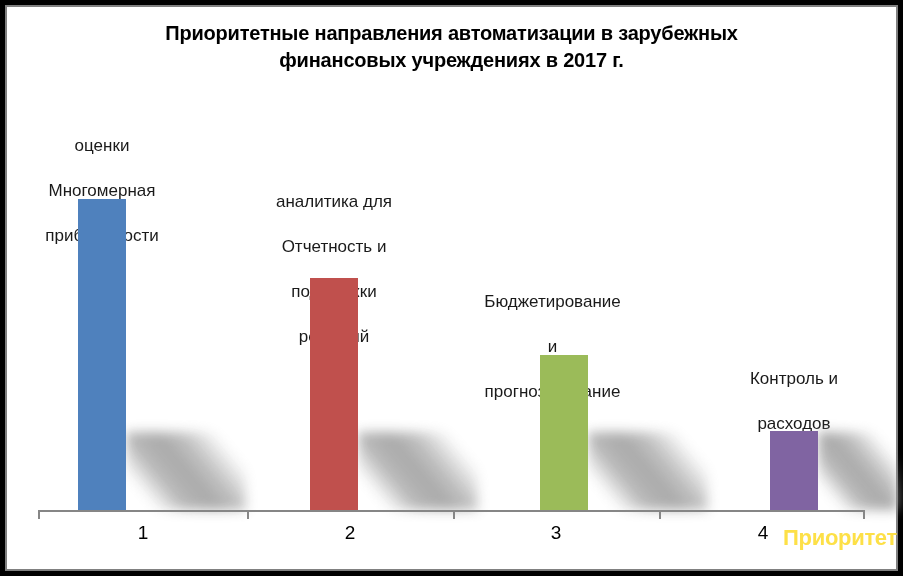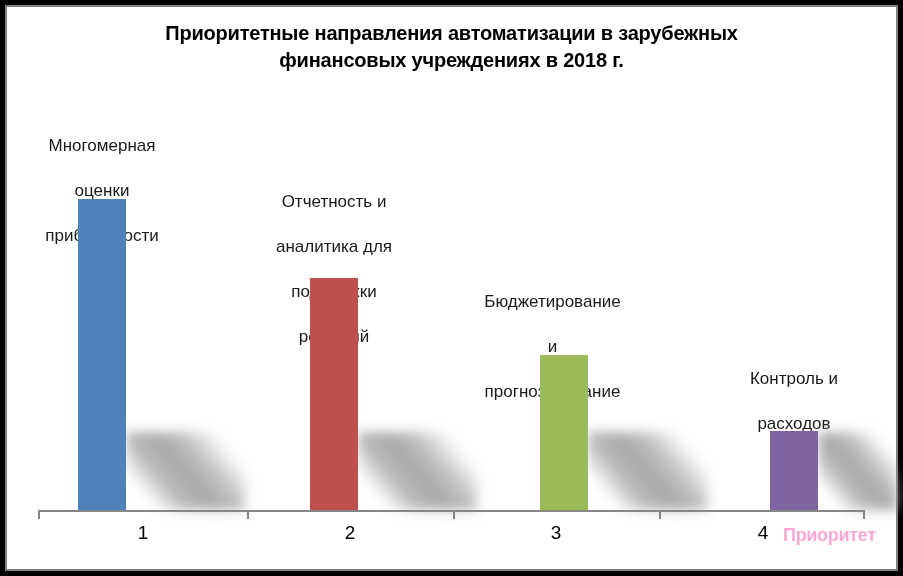--- a/index.html
+++ b/index.html
@@ -116,50 +116,50 @@
     top: 522px;
     width: 60px;
     text-align: center;
     font-size: 19px;
     color: #000000;
   }
   #x-axis-title {
     position: absolute;
     top: 525px;
     left: 783px;
-    font-size: 18px;
+    font-size: 22px;
     font-weight: bold;
-    color: #f9a8d4;
+    color: #fde047;
     letter-spacing: -0.3px;
   }
 </style>
 </head>
 <body>
 
 <div id="chart-frame">
   <div id="chart-inner-border"></div>
 
   <div id="plot-area">
 
     <div id="chart-title">
       <span class="title-line">Приоритетные направления автоматизации в зарубежных</span>
-      <span class="title-line">финансовых учреждениях в 2018 г.</span>
+      <span class="title-line">финансовых учреждениях в 2017 г.</span>
     </div>
 
     <div class="bar-label" style="left: 18px; top: 112px; width: 168px;">
+      <span style="display:block">оценки</span>
       <span style="display:block">Многомерная</span>
-      <span style="display:block">оценки</span>
       <span style="display:block">прибыльности</span>
     </div>
     <div class="smudge" style="left: 126px; bottom: 66px;"></div>
     <div class="bar" style="left: 78px; height: 311px; background: #4F81BD;"></div>
 
     <div class="bar-label" style="left: 252px; top: 168px; width: 164px;">
+      <span style="display:block">аналитика для</span>
       <span style="display:block">Отчетность и</span>
-      <span style="display:block">аналитика для</span>
       <span style="display:block">поддержки</span>
       <span style="display:block">решений</span>
     </div>
     <div class="smudge" style="left: 358px; bottom: 66px;"></div>
     <div class="bar" style="left: 310px; height: 232px; background: #C0504D;"></div>
 
     <div class="bar-label" style="left: 460px; top: 268px; width: 185px;">
       <span style="display:block">Бюджетирование</span>
       <span style="display:block">и</span>
       <span style="display:block">прогнозирование</span>

